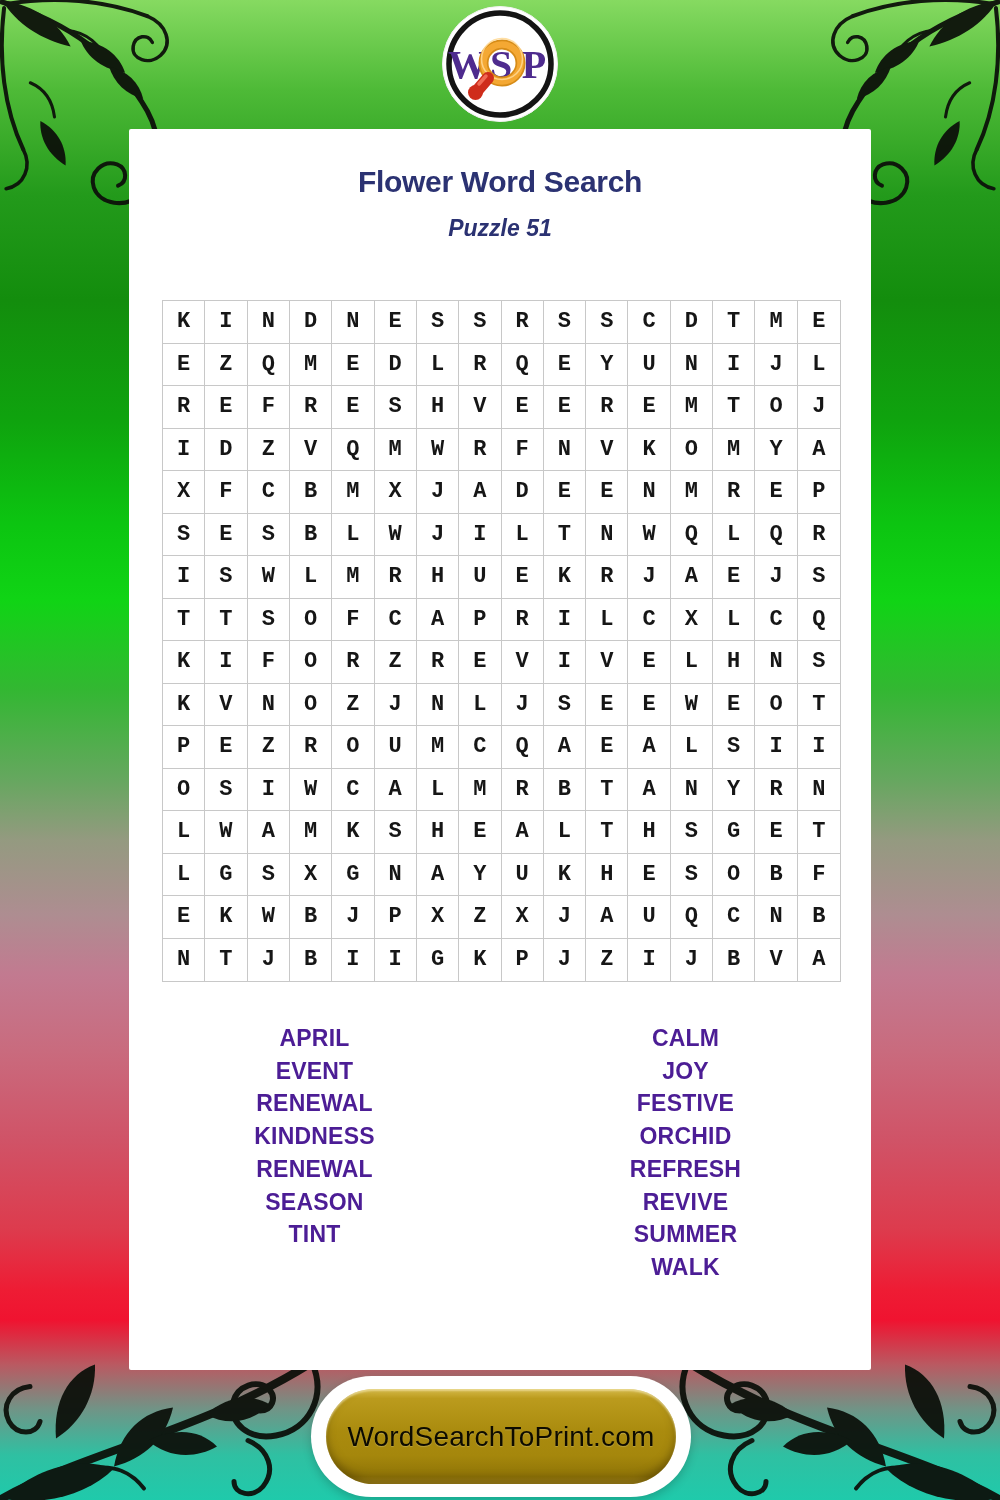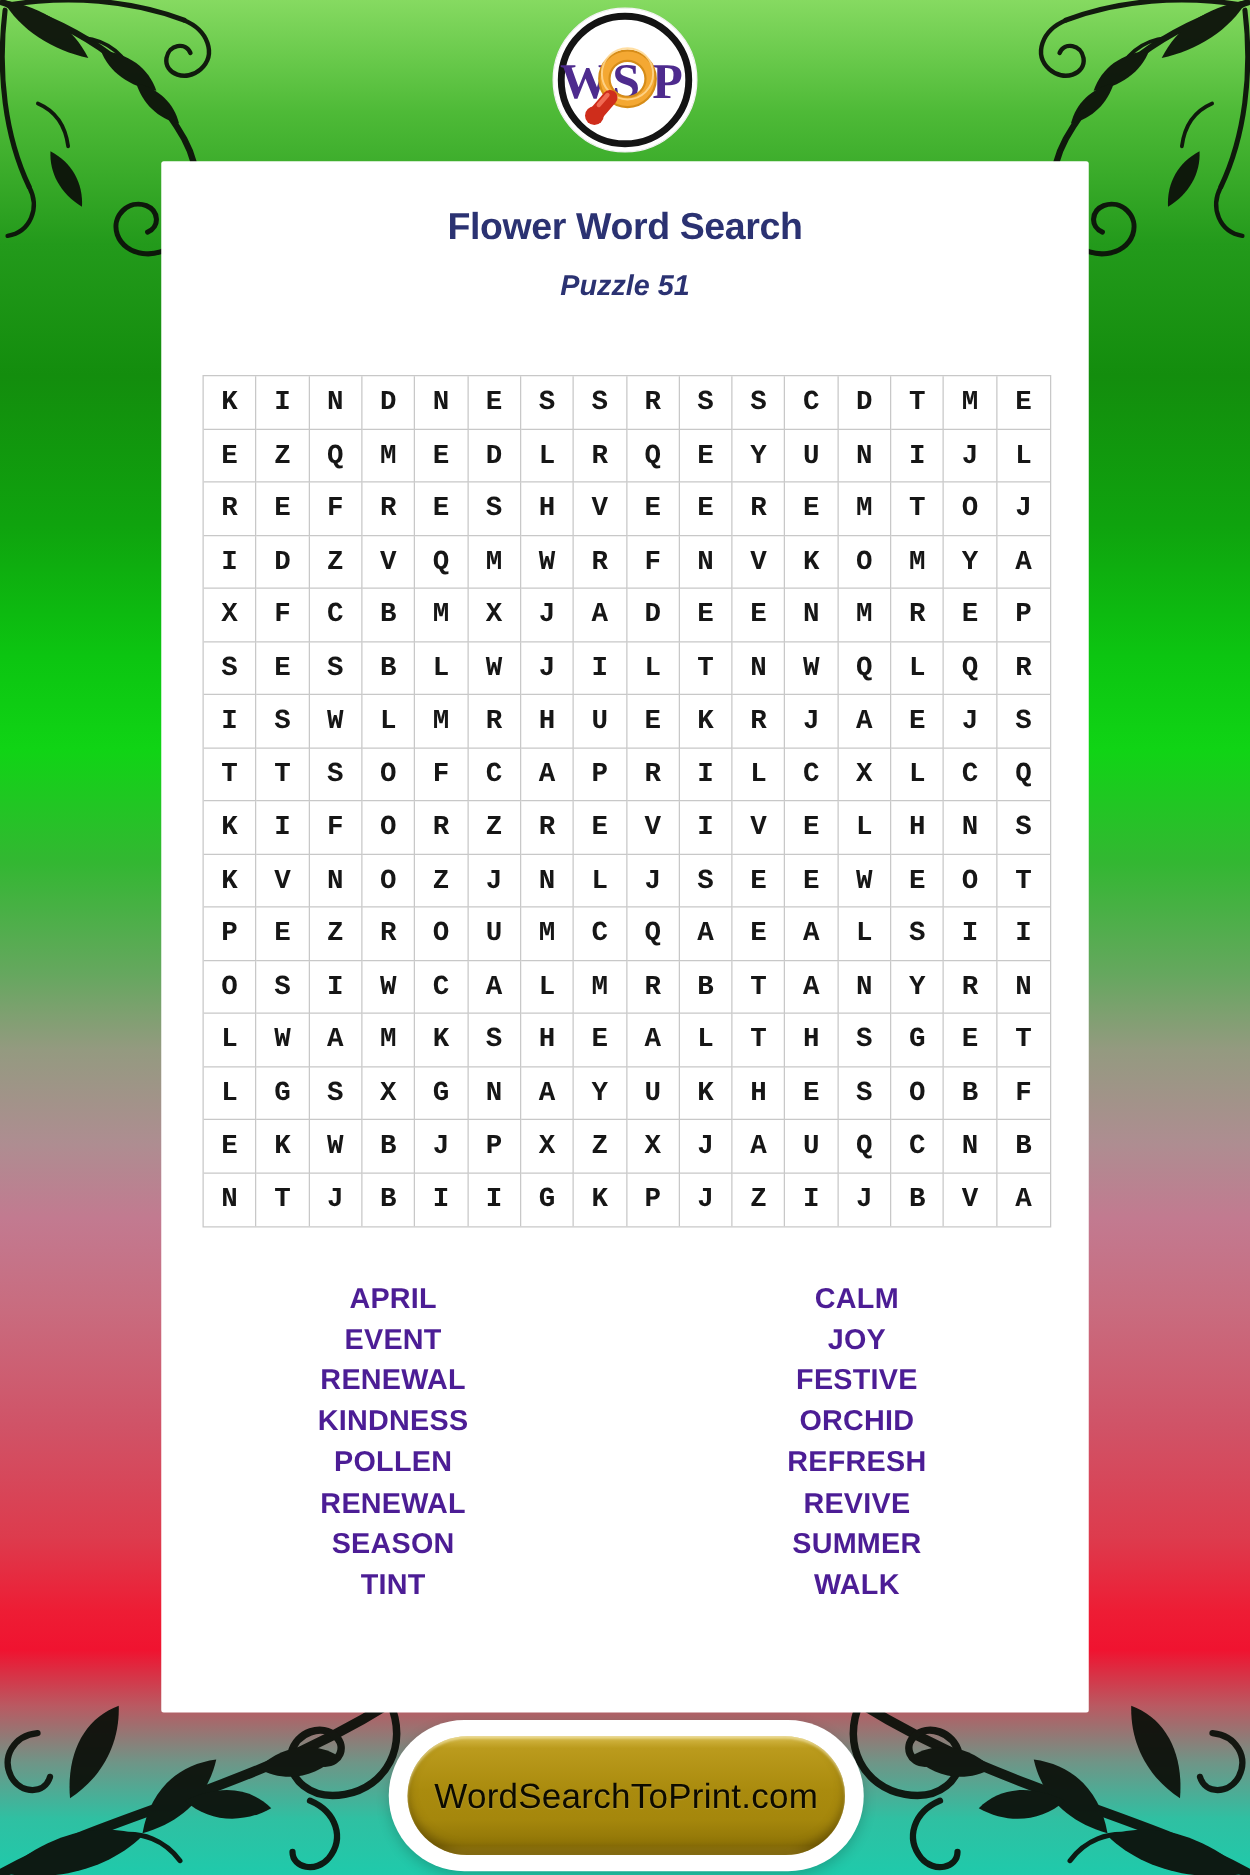--- a/index.html
+++ b/index.html
@@ -427,21 +427,20 @@
       <div class="cell">V</div>
       <div class="cell">A</div>
     </div>
 
   <div class="words">
     <div class="word-col">
         <div class="word">APRIL</div>
         <div class="word">EVENT</div>
         <div class="word">RENEWAL</div>
         <div class="word">KINDNESS</div>
-        <div class="word">POLLEN</div>
         <div class="word">RENEWAL</div>
         <div class="word">SEASON</div>
         <div class="word">TINT</div>
       </div>
     <div class="word-col">
         <div class="word">CALM</div>
         <div class="word">JOY</div>
         <div class="word">FESTIVE</div>
         <div class="word">ORCHID</div>
         <div class="word">REFRESH</div>

